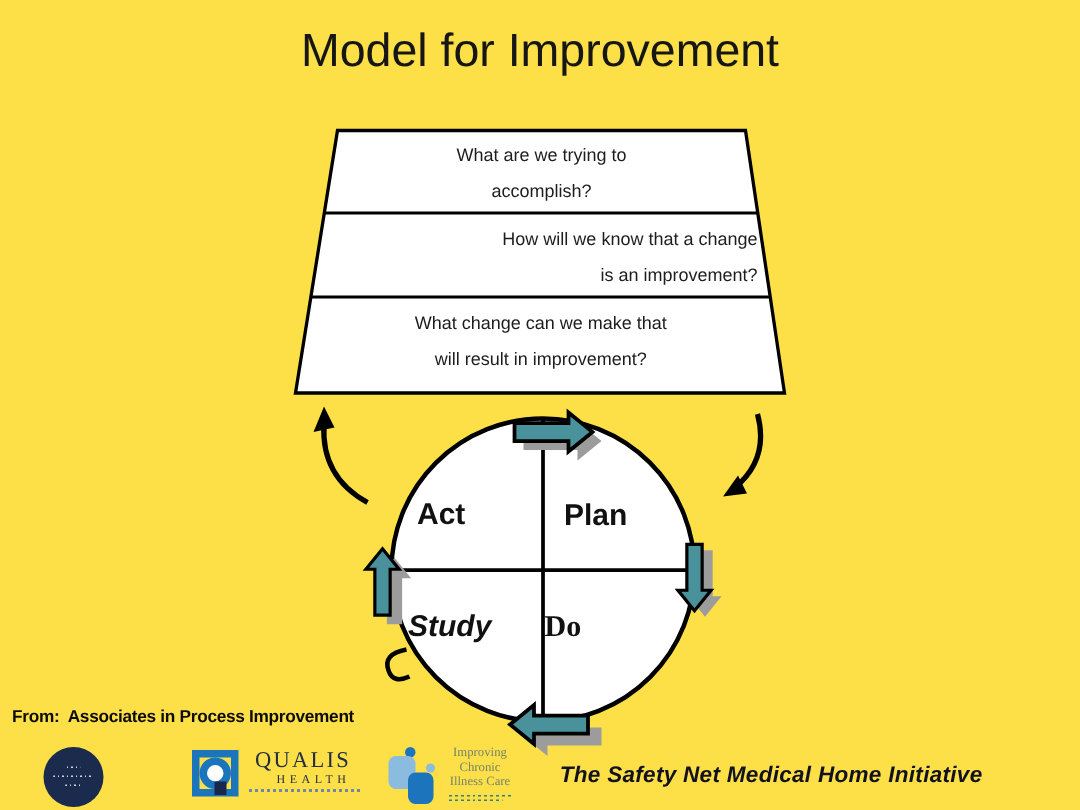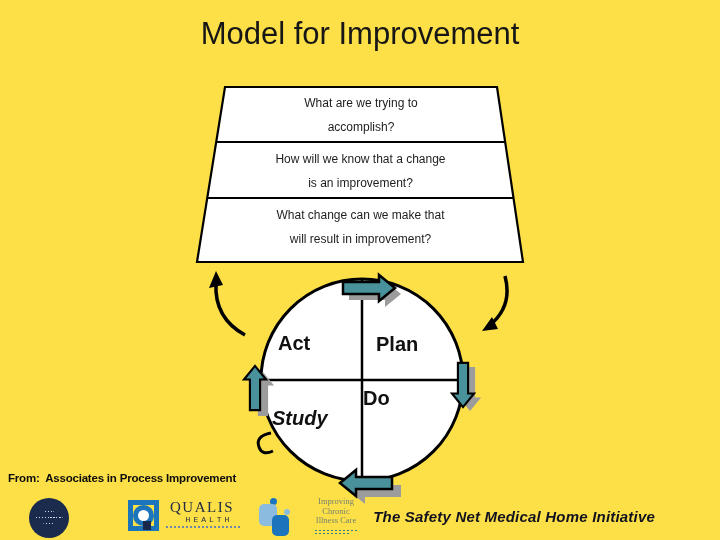--- a/index.html
+++ b/index.html
@@ -6,28 +6,28 @@
   .slide{position:relative;width:720px;height:540px;background:#fde047;overflow:hidden;
          font-family:"Liberation Sans",sans-serif;}
   .abs{position:absolute;text-align:center;}
 
   .title{top:16px;left:0;width:720px;text-align:center;font-size:31px;font-weight:400;
          color:#161616;letter-spacing:0px;}
 
   .question{text-align:center;font-size:12px;line-height:24px;color:#1d1d1d;
             white-space:pre-line;}
   .q1{top:91px;left:225px;width:272px;}
-  .q2{top:147px;left:216px;width:289px;}
+  .q2{top:147px;left:216px;width:289px;text-align:right;}
   .q3{top:203px;left:207px;width:307px;}
 
   .quadrant{font-weight:bold;font-size:20px;color:#111;text-align:left;width:70px;}
   .q-act{top:332px;left:278px;}
   .q-plan{top:333px;left:376px;}
   .q-study{top:407px;left:272px;font-style:italic;}
-  .q-do{top:387px;left:363px;}
+  .q-do{top:407px;left:363px;font-family:Liberation Serif, serif;}
 
   .attribution{top:472px;left:8px;font-size:11.5px;font-weight:bold;color:#0c0c0c;
                letter-spacing:-0.2px;white-space:pre;}
 
   .footer-initiative{top:508px;right:65px;font-size:15px;font-weight:bold;font-style:italic;
                      color:#11111f;letter-spacing:0.2px;}
 
   svg.diagram{position:absolute;top:0;left:0;}
 
   
@@ -40,37 +40,37 @@
 
   
   .qualis{top:500px;left:128px;display:flex;align-items:flex-start;}
   .q-icon{position:relative;width:31px;height:31px;border:5px solid #1B75BC;box-sizing:border-box;}
   .q-icon-circle{position:absolute;top:0px;left:0px;width:21px;height:21px;border-radius:50%;
                  border:5px solid #1B75BC;box-sizing:border-box;background:#fff;}
   .q-tail{position:absolute;right:3px;bottom:-4px;width:8px;height:9px;background:#19284a;}
   .q-text{margin-left:5px;}
   .q-name{font-family:"Liberation Serif",serif;font-size:15px;letter-spacing:1.5px;
           color:#222d44;line-height:15px;}
-  .q-sub{font-family:Liberation Mono, monospace;font-size:8px;letter-spacing:3px;
+  .q-sub{font-family:Liberation Serif, serif;font-size:8px;letter-spacing:3px;
          color:#222d44;line-height:9px;margin-left:14px;}
   .q-tagline{margin-top:2px;margin-left:2px;height:2px;width:74px;
              background:repeating-linear-gradient(90deg,#6f86a8 0 2px,transparent 2px 4px);}
 
   
   .icic{top:495px;left:257px;display:flex;align-items:flex-start;}
   .icic-icon{position:relative;width:38px;height:44px;}
   .icic-body1{position:absolute;top:9px;left:2px;width:18px;height:22px;border-radius:5px;
               background:#8BBBDE;}
   .icic-head1{position:absolute;top:3px;left:13px;width:7px;height:7px;border-radius:50%;
               background:#1C75BC;}
   .icic-body2{position:absolute;top:20px;left:15px;width:17px;height:21px;border-radius:5px;
               background:#1C75BC;}
   .icic-head2{position:absolute;top:14px;left:27px;width:6px;height:6px;border-radius:50%;
               background:#8BBBDE;}
-  .icic-text{margin-left:20px;margin-top:2px;}
+  .icic-text{margin-left:4px;margin-top:2px;}
   .icic-lines{font-family:"Liberation Serif",serif;font-size:8.5px;line-height:9.5px;
               color:#75836f;white-space:pre-line;}
   .icic-tag1,.icic-tag2{height:1px;background:repeating-linear-gradient(90deg,#2e7f86 0 2px,transparent 2px 4px);}
   .icic-tag1{width:42px;margin-top:4px;}
   .icic-tag2{width:36px;margin-top:2px;}
 </style>
 </head>
 <body>
 
 <div class="slide">

